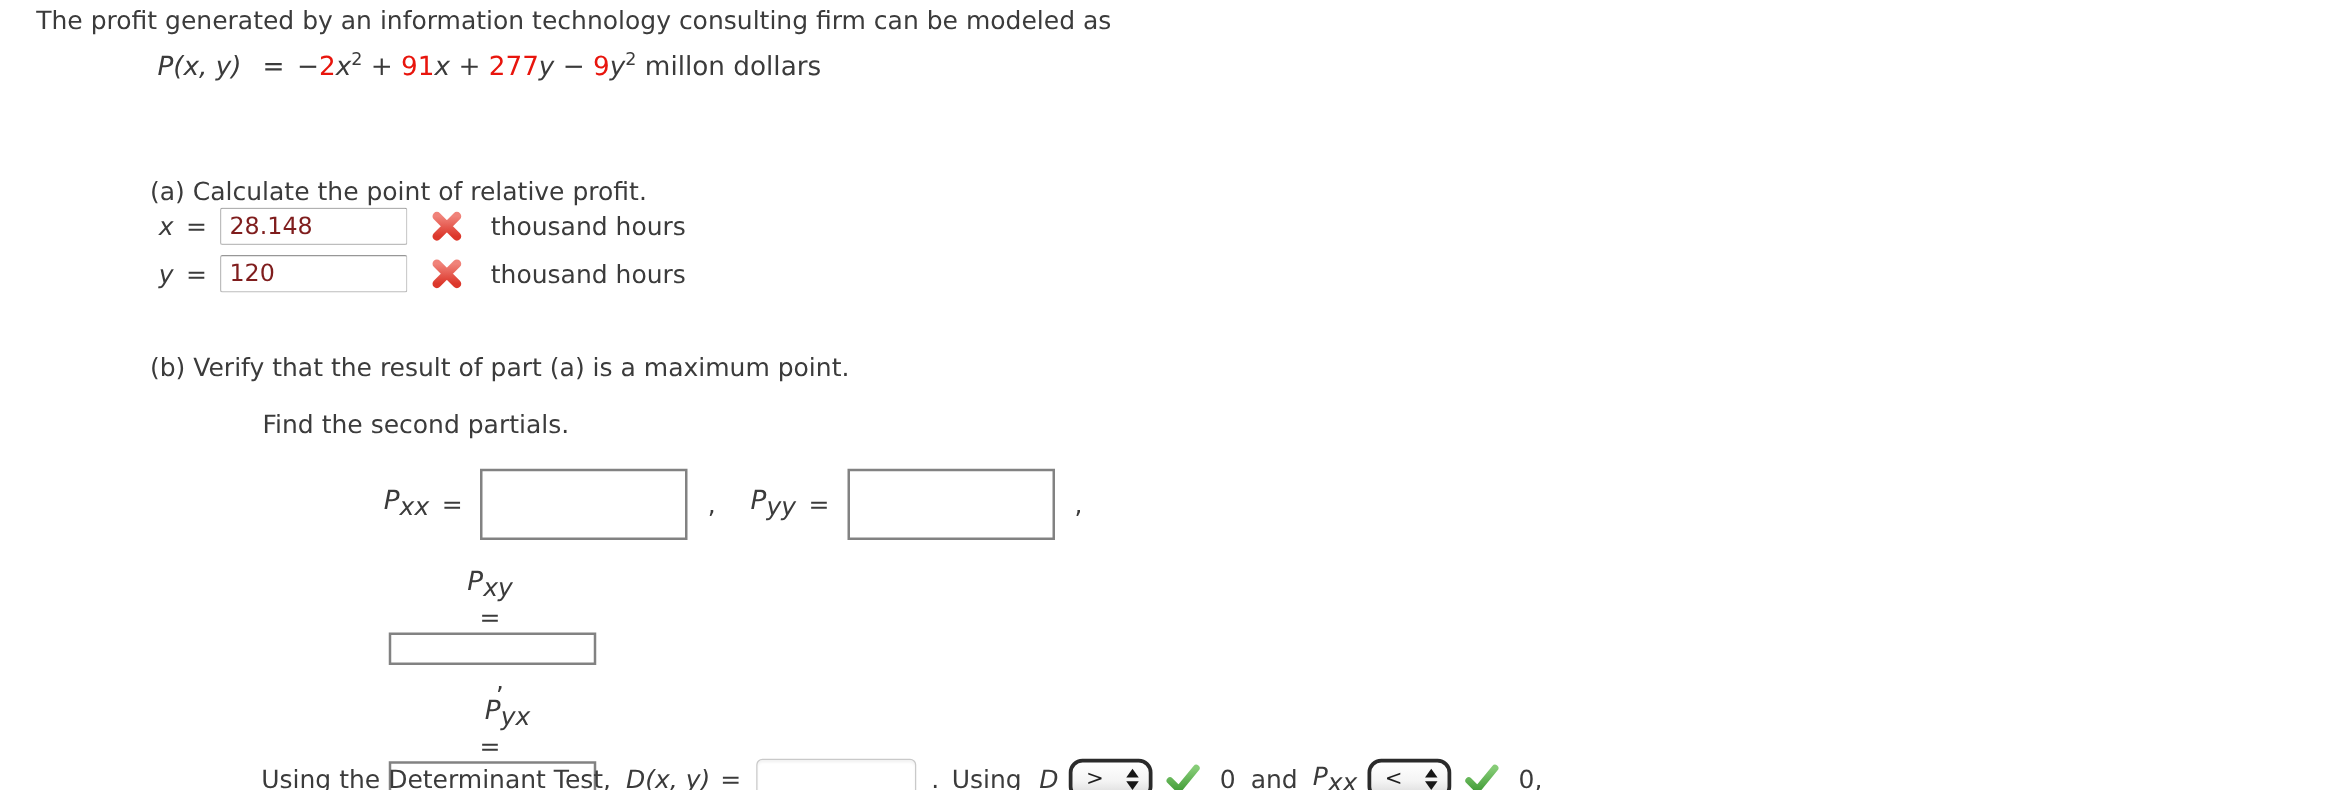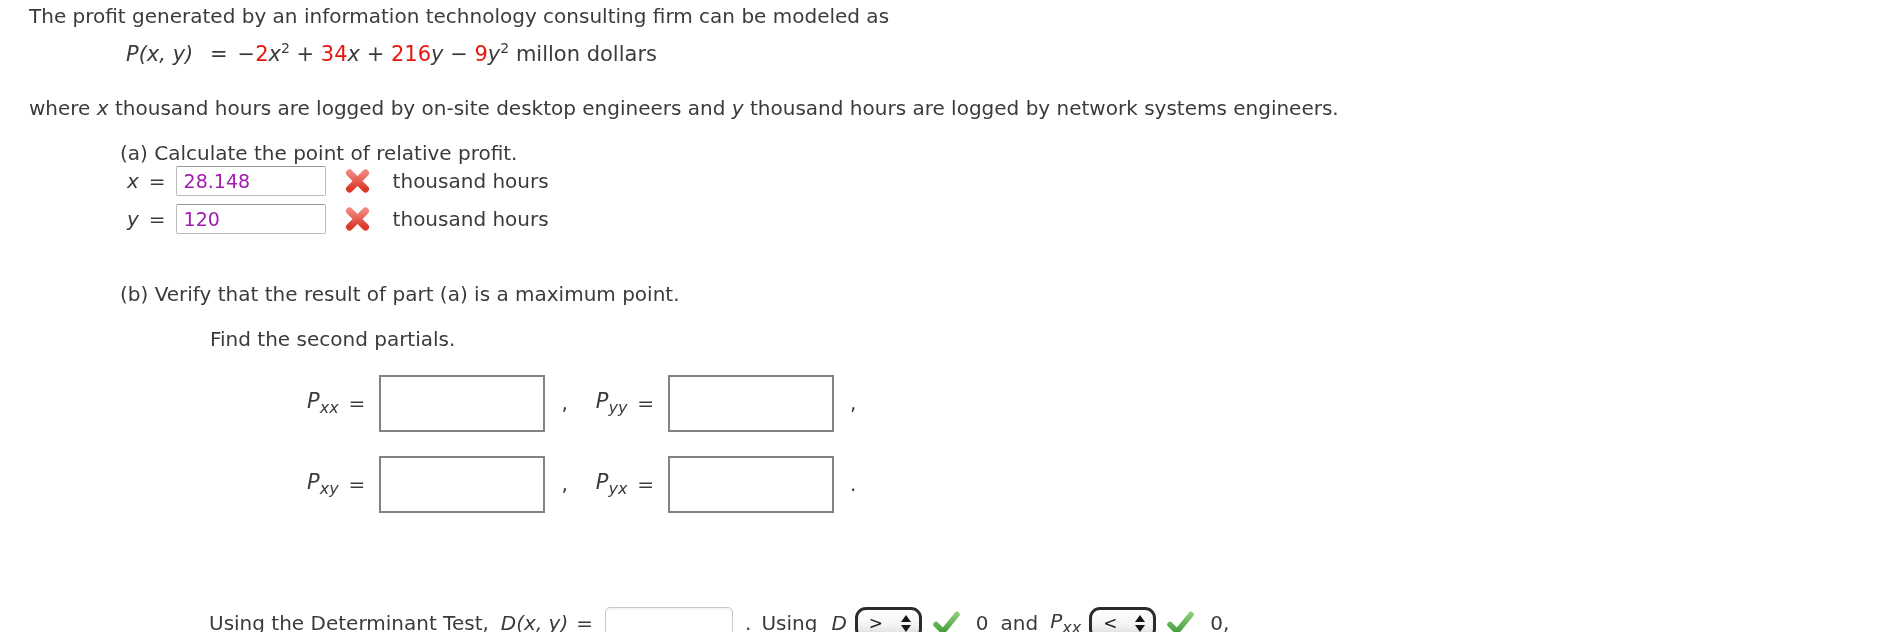--- a/index.html
+++ b/index.html
@@ -21,40 +21,40 @@
   .formula { font-size:21px; }
 
   
   .ans-input {
     width:150px; height:30px;
     border:1px solid #bdbdbd; border-top-color:#979797;
     border-radius:2px;
     background:#fff;
     padding:0 7px;
     font-family:"DejaVu Sans","Liberation Sans",sans-serif;
-    font-size:19px; color:#a21caf;
+    font-size:19px; color:#7f1d1d;
     outline:none;
   }
   .eq { margin:0 10px; }
   .unit { margin-left:22px; }
   .status { margin-left:18px; display:inline-flex; align-items:center; }
 
   
   .box-input {
     width:166px; height:57px;
     border:2px solid #828282;
     border-radius:0;
     background:#fff;
     padding:0 8px;
     font-family:"DejaVu Sans","Liberation Sans",sans-serif;
     font-size:19px; color:#3b3b3b;
     outline:none;
   }
   .pvar { font-style:italic; font-size:21px; }
-  .pvar sub { font-size:16px; }
+  .pvar sub { font-size:20px; }
   .psep { margin-left:16px; }
   .plabel2 { margin-left:28px; }
   .pbox { margin-left:4px; }
 
   
   .det-input {
     width:128px; height:32px;
     border:1px solid #c9c9c9;
     border-radius:5px;
     background:#fff;
@@ -84,26 +84,23 @@
 </style>
 </head>
 <body>
 
 <div class="canvas">
 
   <div class="abs" style="left:5px; top:4px;">The profit generated by an information technology consulting firm can be modeled as</div>
 
   <div class="abs formula" style="left:102px; top:40px;">
     <span class="it">P(x, y)</span>
-    <span class="eq">=</span><span>−</span><span class="red">2</span><span class="it">x</span><sup class="fsup">2</sup><span> + </span><span class="red">34</span><span class="it">x</span><span> + </span><span class="red">216</span><span class="it">y</span><span> − </span><span class="red">9</span><span class="it">y</span><sup class="fsup">2</sup><span> millon dollars</span>
-  </div>
-
-  <div class="abs" style="left:5px; top:96px;">
-    <span>where </span><span class="it">x</span><span> thousand hours are logged by on-site desktop engineers and </span><span class="it">y</span><span> thousand hours are logged by network systems engineers.</span>
-  </div>
+    <span class="eq">=</span><span>−</span><span class="red">2</span><span class="it">x</span><sup class="fsup">2</sup><span> + </span><span class="red">91</span><span class="it">x</span><span> + </span><span class="red">277</span><span class="it">y</span><span> − </span><span class="red">9</span><span class="it">y</span><sup class="fsup">2</sup><span> millon dollars</span>
+  </div>
+
 
   <div class="abs" style="left:96px; top:141px;">(a) Calculate the point of relative profit.</div>
 
   <div class="abs row" style="left:103px; top:164px; height:34px;">
     <span class="it">x</span>
     <span class="eq">=</span>
     <input class="ans-input" type="text" value="28.148" style="">
     <span class="status">
       <svg width="27" height="26" viewBox="0 0 27 26">
         <defs>
@@ -143,21 +140,21 @@
     <span class="pvar"><span>P</span><sub>xx</sub></span>
     <span class="eq">=</span>
     <input class="box-input pbox" type="text" value="" style="">
     <span class="psep">,</span>
     <span class="pvar plabel2"><span>P</span><sub>yy</sub></span>
     <span class="eq">=</span>
     <input class="box-input pbox" type="text" value="" style="">
     <span class="psep">,</span>
   </div>
 
-  <div class="abs row" style="left:283px; top:453px; height:62px;">
+  <div class="abs row" style="left:283px; top:453px; height:62px;flex-direction:column;">
     <span class="pvar"><span>P</span><sub>xy</sub></span>
     <span class="eq">=</span>
     <input class="box-input pbox" type="text" value="" style="">
     <span class="psep">,</span>
     <span class="pvar plabel2"><span>P</span><sub>yx</sub></span>
     <span class="eq">=</span>
     <input class="box-input pbox" type="text" value="" style="">
     <span class="psep">.</span>
   </div>
 

